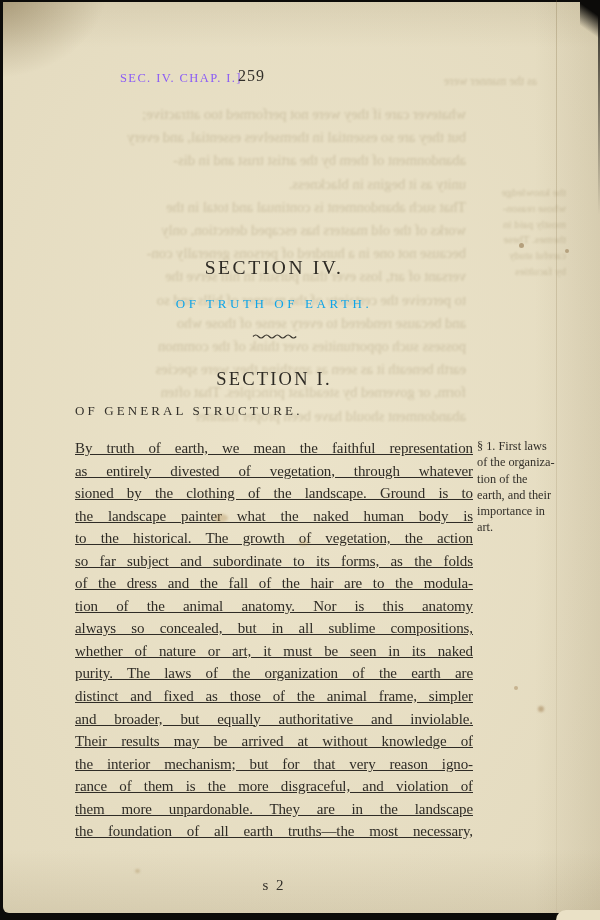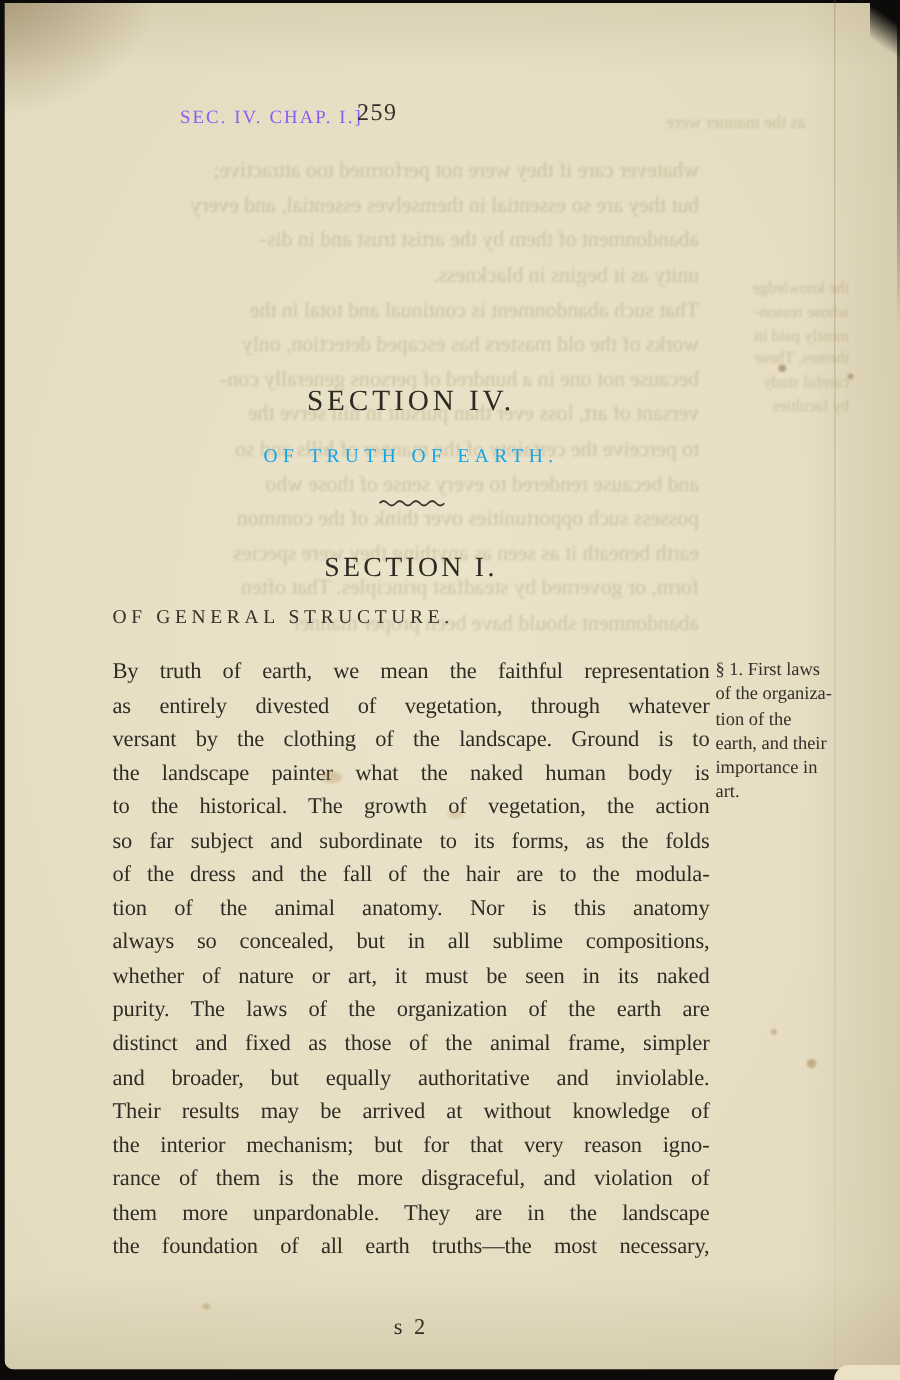--- a/index.html
+++ b/index.html
@@ -31,21 +31,21 @@
   .ghost-margin{left:478px;top:185px;width:88px;font-size:11px;line-height:15.8px;}
   .ghost-header{left:372px;top:74px;width:165px;font-size:12px;}
 
   .section-title{position:absolute;left:75px;top:257px;width:398px;text-align:center;font-size:19.5px;letter-spacing:2.6px;color:#2e2b25;}
   .section-subtitle{position:absolute;left:75px;top:296px;width:398px;text-align:center;font-size:13px;letter-spacing:3.6px;color:#0ea5e9;}
   .divider{position:absolute;left:75px;top:326px;width:398px;text-align:center;}
   .chapter-title{position:absolute;left:75px;top:369px;width:398px;text-align:center;font-size:18.5px;letter-spacing:2.2px;color:#2e2b25;}
   .chapter-subtitle{position:absolute;left:75px;top:403px;width:398px;font-size:13px;letter-spacing:3.1px;color:#33302a;}
 
   .body-text{position:absolute;left:75px;top:437px;width:398px;font-size:15px;line-height:22.55px;letter-spacing:-0.1px;color:#2f2c26;}
-  .body-text div{text-align:justify;text-align-last:justify;}
+  .body-text div{text-align:justify;text-align-last:justify;text-decoration:underline;}
 
   .margin-note{position:absolute;left:477px;top:438px;width:114px;font-size:12.3px;line-height:16.3px;color:#33302a;}
 
   .signature{position:absolute;left:75px;top:877px;width:398px;text-align:center;font-size:15px;letter-spacing:2px;color:#33302a;}
 
   .spot{position:absolute;border-radius:50%;pointer-events:none;}
   .sp1{left:214px;top:514px;width:14px;height:8px;background:rgba(170,130,70,.30);filter:blur(1.2px);}
   .sp2{left:519px;top:243px;width:5px;height:5px;background:rgba(120,85,40,.45);filter:blur(.6px);}
   .sp3{left:538px;top:706px;width:6px;height:6px;background:rgba(140,100,50,.40);filter:blur(.8px);}
   .sp4{left:514px;top:686px;width:4px;height:4px;background:rgba(140,100,50,.35);filter:blur(.6px);}
@@ -93,21 +93,21 @@
   <svg width="46" height="8" viewBox="0 0 46 8">
     <path d="M2,4.5 q2.7,-3 5.4,0 t5.4,0 t5.4,0 t5.4,0 t5.4,0 t5.4,0 t5.4,0 t5.4,0" fill="none" stroke="#3a362e" stroke-width="1.2"></path>
   </svg>
 </div>
 <div class="chapter-title">SECTION I.</div>
 <div class="chapter-subtitle">OF GENERAL STRUCTURE.</div>
 
 <div class="body-text">
     <div>By truth of earth, we mean the faithful representation</div>
     <div>as entirely divested of vegetation, through whatever</div>
-    <div>versant by the clothing of the landscape.  Ground is to</div>
+    <div>sioned by the clothing of the landscape.  Ground is to</div>
     <div>the landscape painter what the naked human body is</div>
     <div>to the historical.  The growth of vegetation, the action</div>
     <div>so far subject and subordinate to its forms, as the folds</div>
     <div>of the dress and the fall of the hair are to the modula-</div>
     <div>tion of the animal anatomy.  Nor is this anatomy</div>
     <div>always so concealed, but in all sublime compositions,</div>
     <div>whether of nature or art, it must be seen in its naked</div>
     <div>purity.  The laws of the organization of the earth are</div>
     <div>distinct and fixed as those of the animal frame, simpler</div>
     <div>and broader, but equally authoritative and inviolable.</div>

